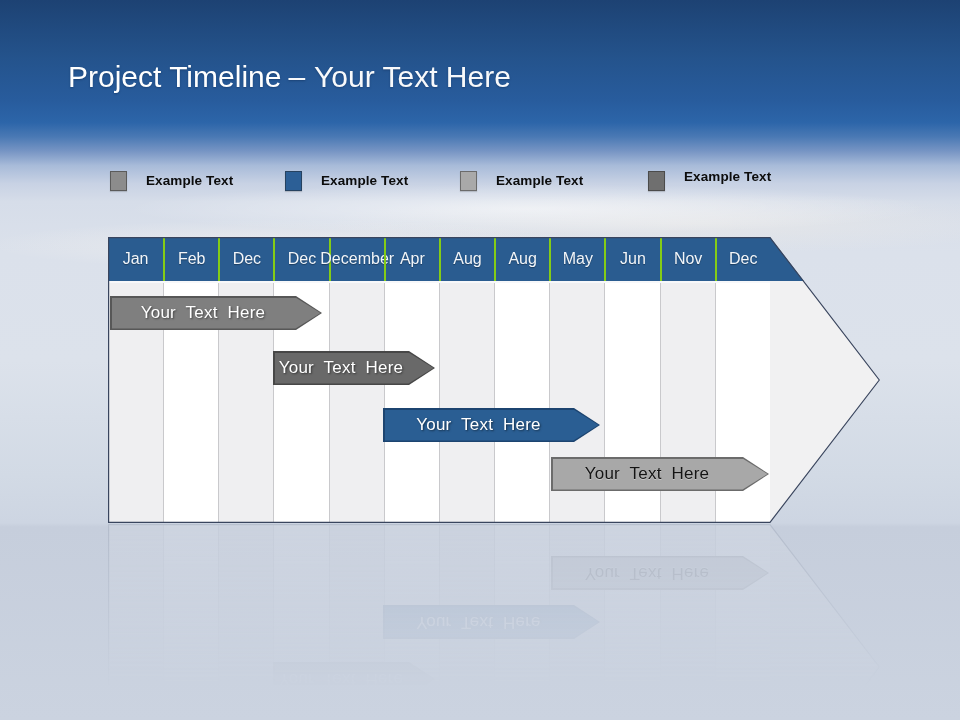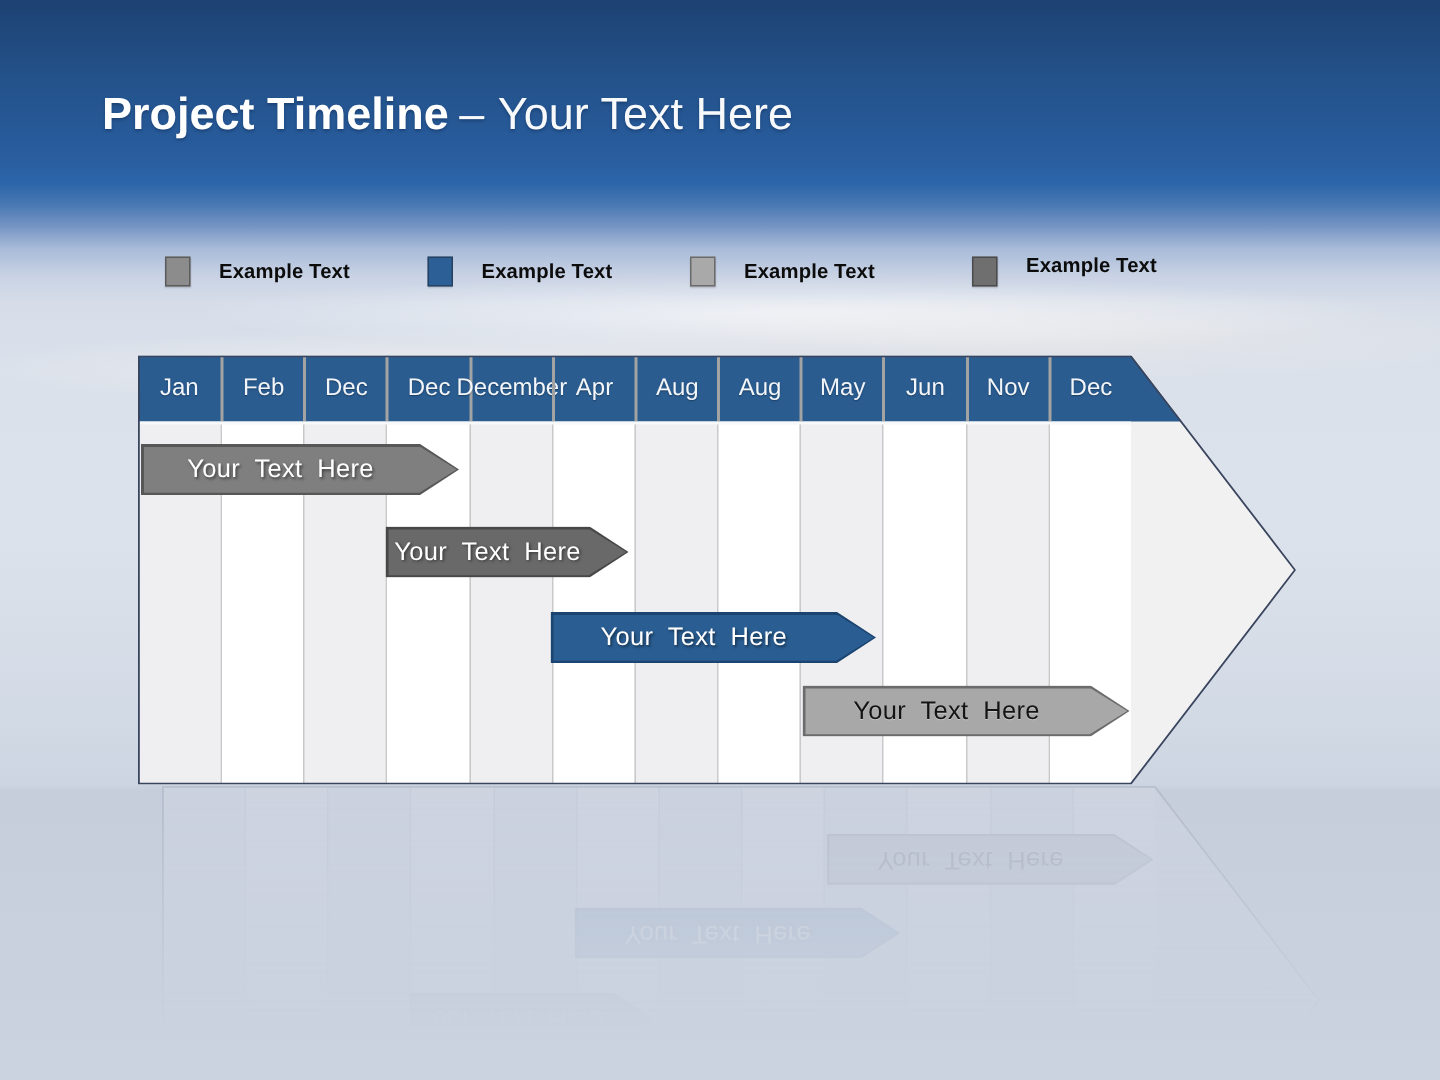--- a/index.html
+++ b/index.html
@@ -17,21 +17,21 @@
         #d6dde9 28%, #dbe1eb 35%, #dce2eb 50%, #d2dae5 66%,
         #cdd5e2 72.6%, #c6cedc 73.2%, #cbd3e0 100%);
   }
 
   
   .slide-title {
     position:absolute; left:68px; top:60px;
     font-size:30px; color:#ffffff; white-space:nowrap;
     text-shadow:0 1px 2px rgba(10,30,60,.35);
   }
-  .t-bold  { font-weight:700; }
+  .t-bold  { font-weight:400; }
   .t-sep   { font-weight:400; margin:0 9px 0 7px; color:rgba(255,255,255,.97); }
   .t-light { font-weight:400; color:rgba(255,255,255,.97); }
 
   
   .legend-item { position:absolute; top:170px; display:flex; align-items:center; height:21px; }
   .legend-item:nth-of-type(1) { left:110px; }
   .legend-item:nth-of-type(2) { left:285px; }
   .legend-item:nth-of-type(3) { left:460px; }
   .legend-item:nth-of-type(4) { left:648px; }
   .swatch {
@@ -39,37 +39,37 @@
     border:1px solid rgba(30,30,30,.45);
     box-shadow:0 1px 1px rgba(0,0,0,.15);
   }
   .legend-label {
     margin-left:19px; font-size:13.5px; font-weight:700; color:#0c0c0c;
     letter-spacing:.1px; white-space:nowrap;
   }
   .legend-item:nth-of-type(4) .legend-label { transform:translateY(-4px); }
 
   
-  .timeline { position:absolute; left:92px; top:237px; width:772px; height:286px; }
+  .timeline { position:absolute; left:108px; top:237px; width:772px; height:286px; }
   .tl-clip {
     position:absolute; inset:0;
     clip-path:polygon(0 0, 662px 0, 772px 143px, 662px 286px, 0 286px);
     background:#f1f1f2;
   }
   .tl-header {
     position:absolute; left:0; top:0; width:772px; height:44px;
     display:flex; background:#2a5c90;
   }
   .month {
     flex:0 0 55.17px; width:55.17px; height:100%;
     display:flex; align-items:center; justify-content:center;
     color:#f2f6fa; font-size:16px;
     text-shadow:0 1px 1px rgba(0,0,0,.35);
   }
-  .month + .month { border-left:2px solid #a3a3a3; }
+  .month + .month { border-left:2px solid #84cc16; }
   .tl-body {
     position:absolute; left:0; top:44px; width:662px; height:242px;
     display:flex; border-top:2px solid #f7f8fa;
   }
   .mcol { flex:0 0 55.17px; height:100%; background:#ffffff; }
   .mcol:nth-child(odd) { background:#efeff1; }
   .mcol + .mcol { border-left:1px solid #c9c9cc; }
 
   
   .bar {

